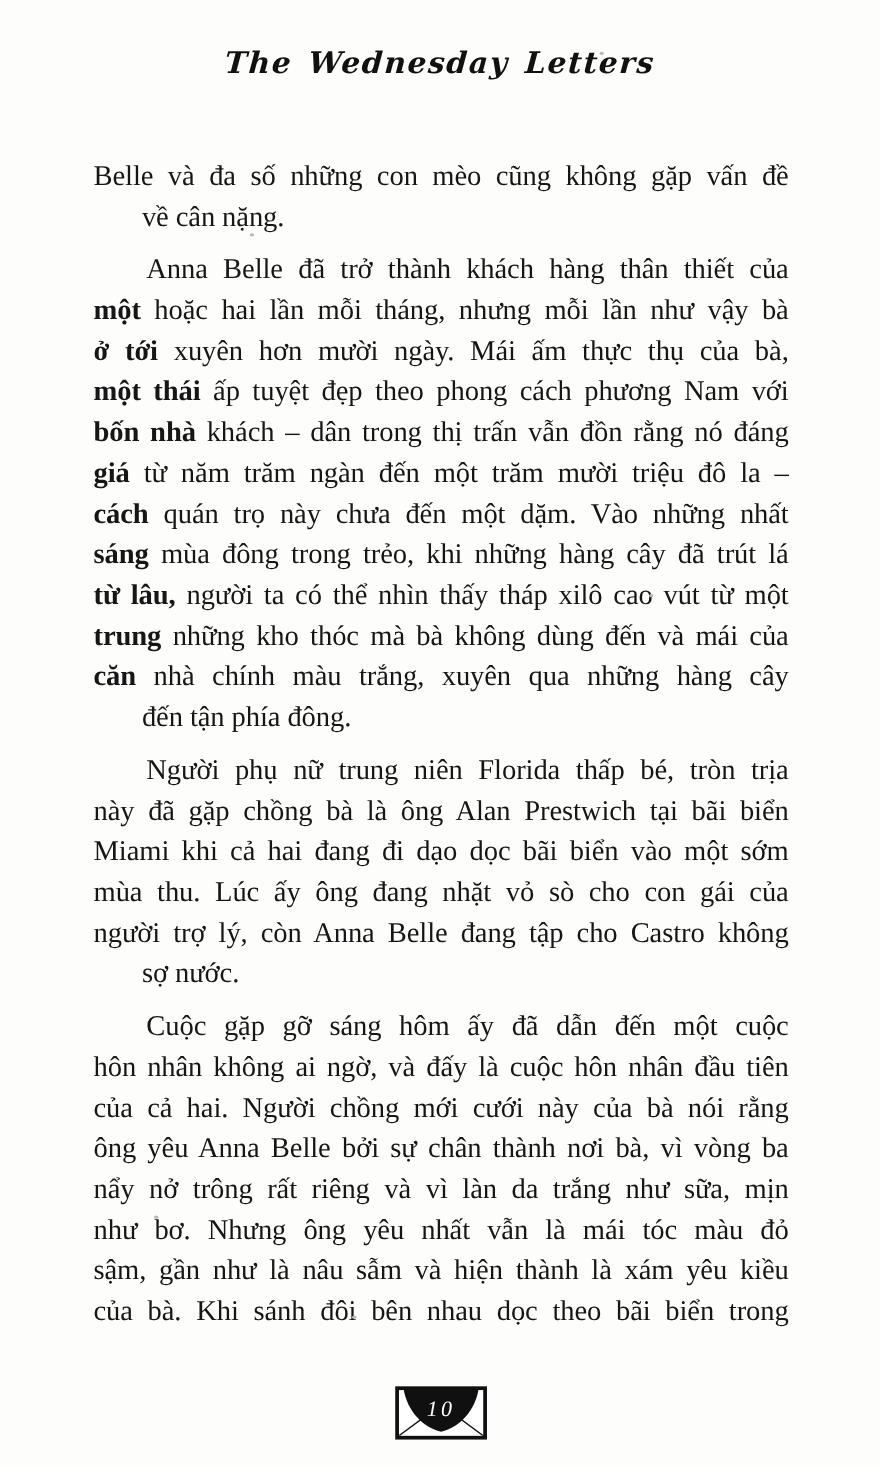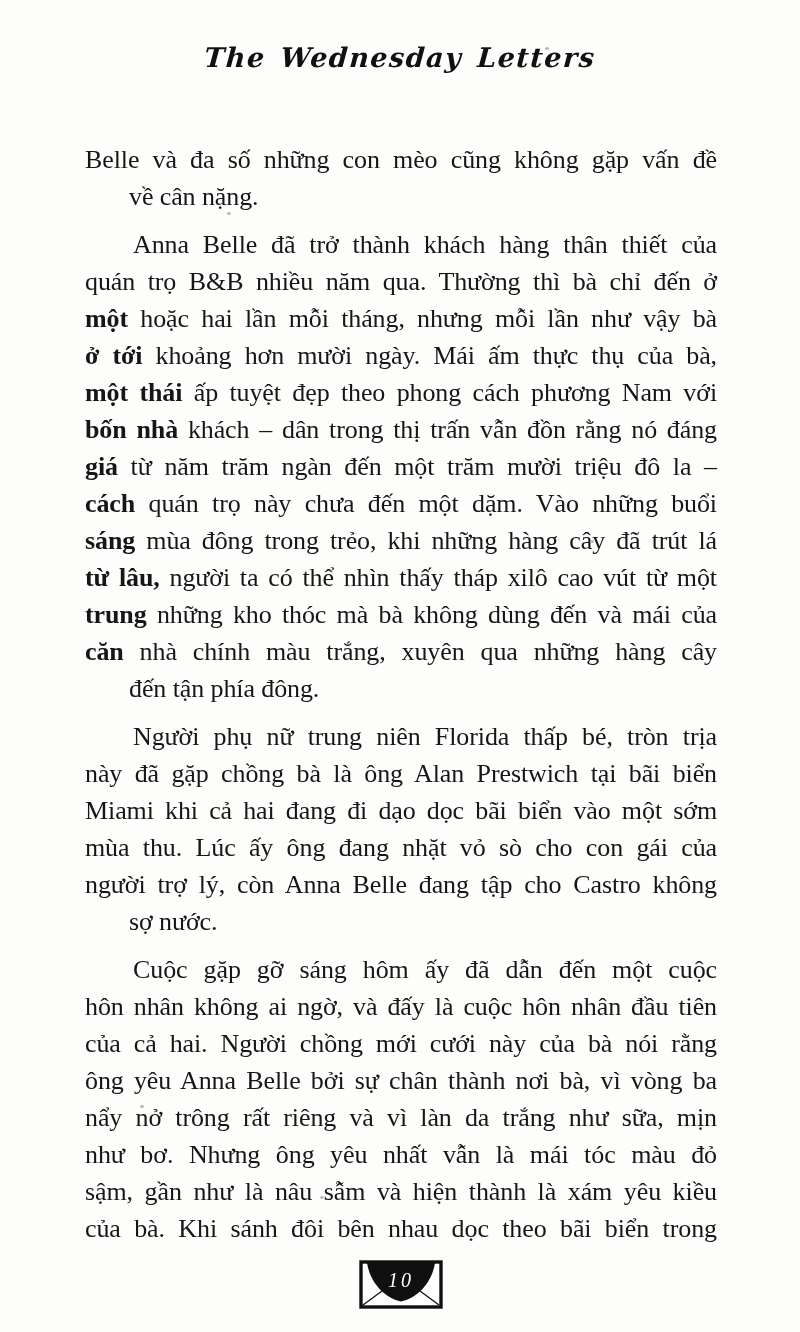--- a/index.html
+++ b/index.html
@@ -59,27 +59,26 @@
 
   <div class="header">The Wednesday Letters</div>
 
   <div class="body-text">
       <div class="paragraph">
         <div class="line"><span>Belle và đa số những con mèo cũng không gặp vấn đề</span></div>
         <div class="line end"><span>về cân nặng.</span></div>
       </div>
       <div class="paragraph">
         <div class="line indent"><span>Anna Belle đã trở thành khách hàng thân thiết của</span></div>
-        <div class="line"><span>quán trọ B&amp;B nhiều năm qua. Thường thì bà chỉ đến ở</span></div>
         <div class="line"><span class="lead-bold">một</span><span> hoặc hai lần mỗi tháng, nhưng mỗi lần như vậy bà</span></div>
-        <div class="line"><span class="lead-bold">ở tới</span><span> khoảng hơn mười ngày. Mái ấm thực thụ của bà,</span></div>
+        <div class="line"><span class="lead-bold">ở tới</span><span> xuyên hơn mười ngày. Mái ấm thực thụ của bà,</span></div>
         <div class="line"><span class="lead-bold">một thái</span><span> ấp tuyệt đẹp theo phong cách phương Nam với</span></div>
         <div class="line"><span class="lead-bold">bốn nhà</span><span> khách – dân trong thị trấn vẫn đồn rằng nó đáng</span></div>
         <div class="line"><span class="lead-bold">giá</span><span> từ năm trăm ngàn đến một trăm mười triệu đô la –</span></div>
-        <div class="line"><span class="lead-bold">cách</span><span> quán trọ này chưa đến một dặm. Vào những buổi</span></div>
+        <div class="line"><span class="lead-bold">cách</span><span> quán trọ này chưa đến một dặm. Vào những nhất</span></div>
         <div class="line"><span class="lead-bold">sáng</span><span> mùa đông trong trẻo, khi những hàng cây đã trút lá</span></div>
         <div class="line"><span class="lead-bold">từ lâu,</span><span> người ta có thể nhìn thấy tháp xilô cao vút từ một</span></div>
         <div class="line"><span class="lead-bold">trung</span><span> những kho thóc mà bà không dùng đến và mái của</span></div>
         <div class="line"><span class="lead-bold">căn</span><span> nhà chính màu trắng, xuyên qua những hàng cây</span></div>
         <div class="line end"><span>đến tận phía đông.</span></div>
       </div>
       <div class="paragraph">
         <div class="line indent"><span>Người phụ nữ trung niên Florida thấp bé, tròn trịa</span></div>
         <div class="line"><span>này đã gặp chồng bà là ông Alan Prestwich tại bãi biển</span></div>
         <div class="line"><span>Miami khi cả hai đang đi dạo dọc bãi biển vào một sớm</span></div>

